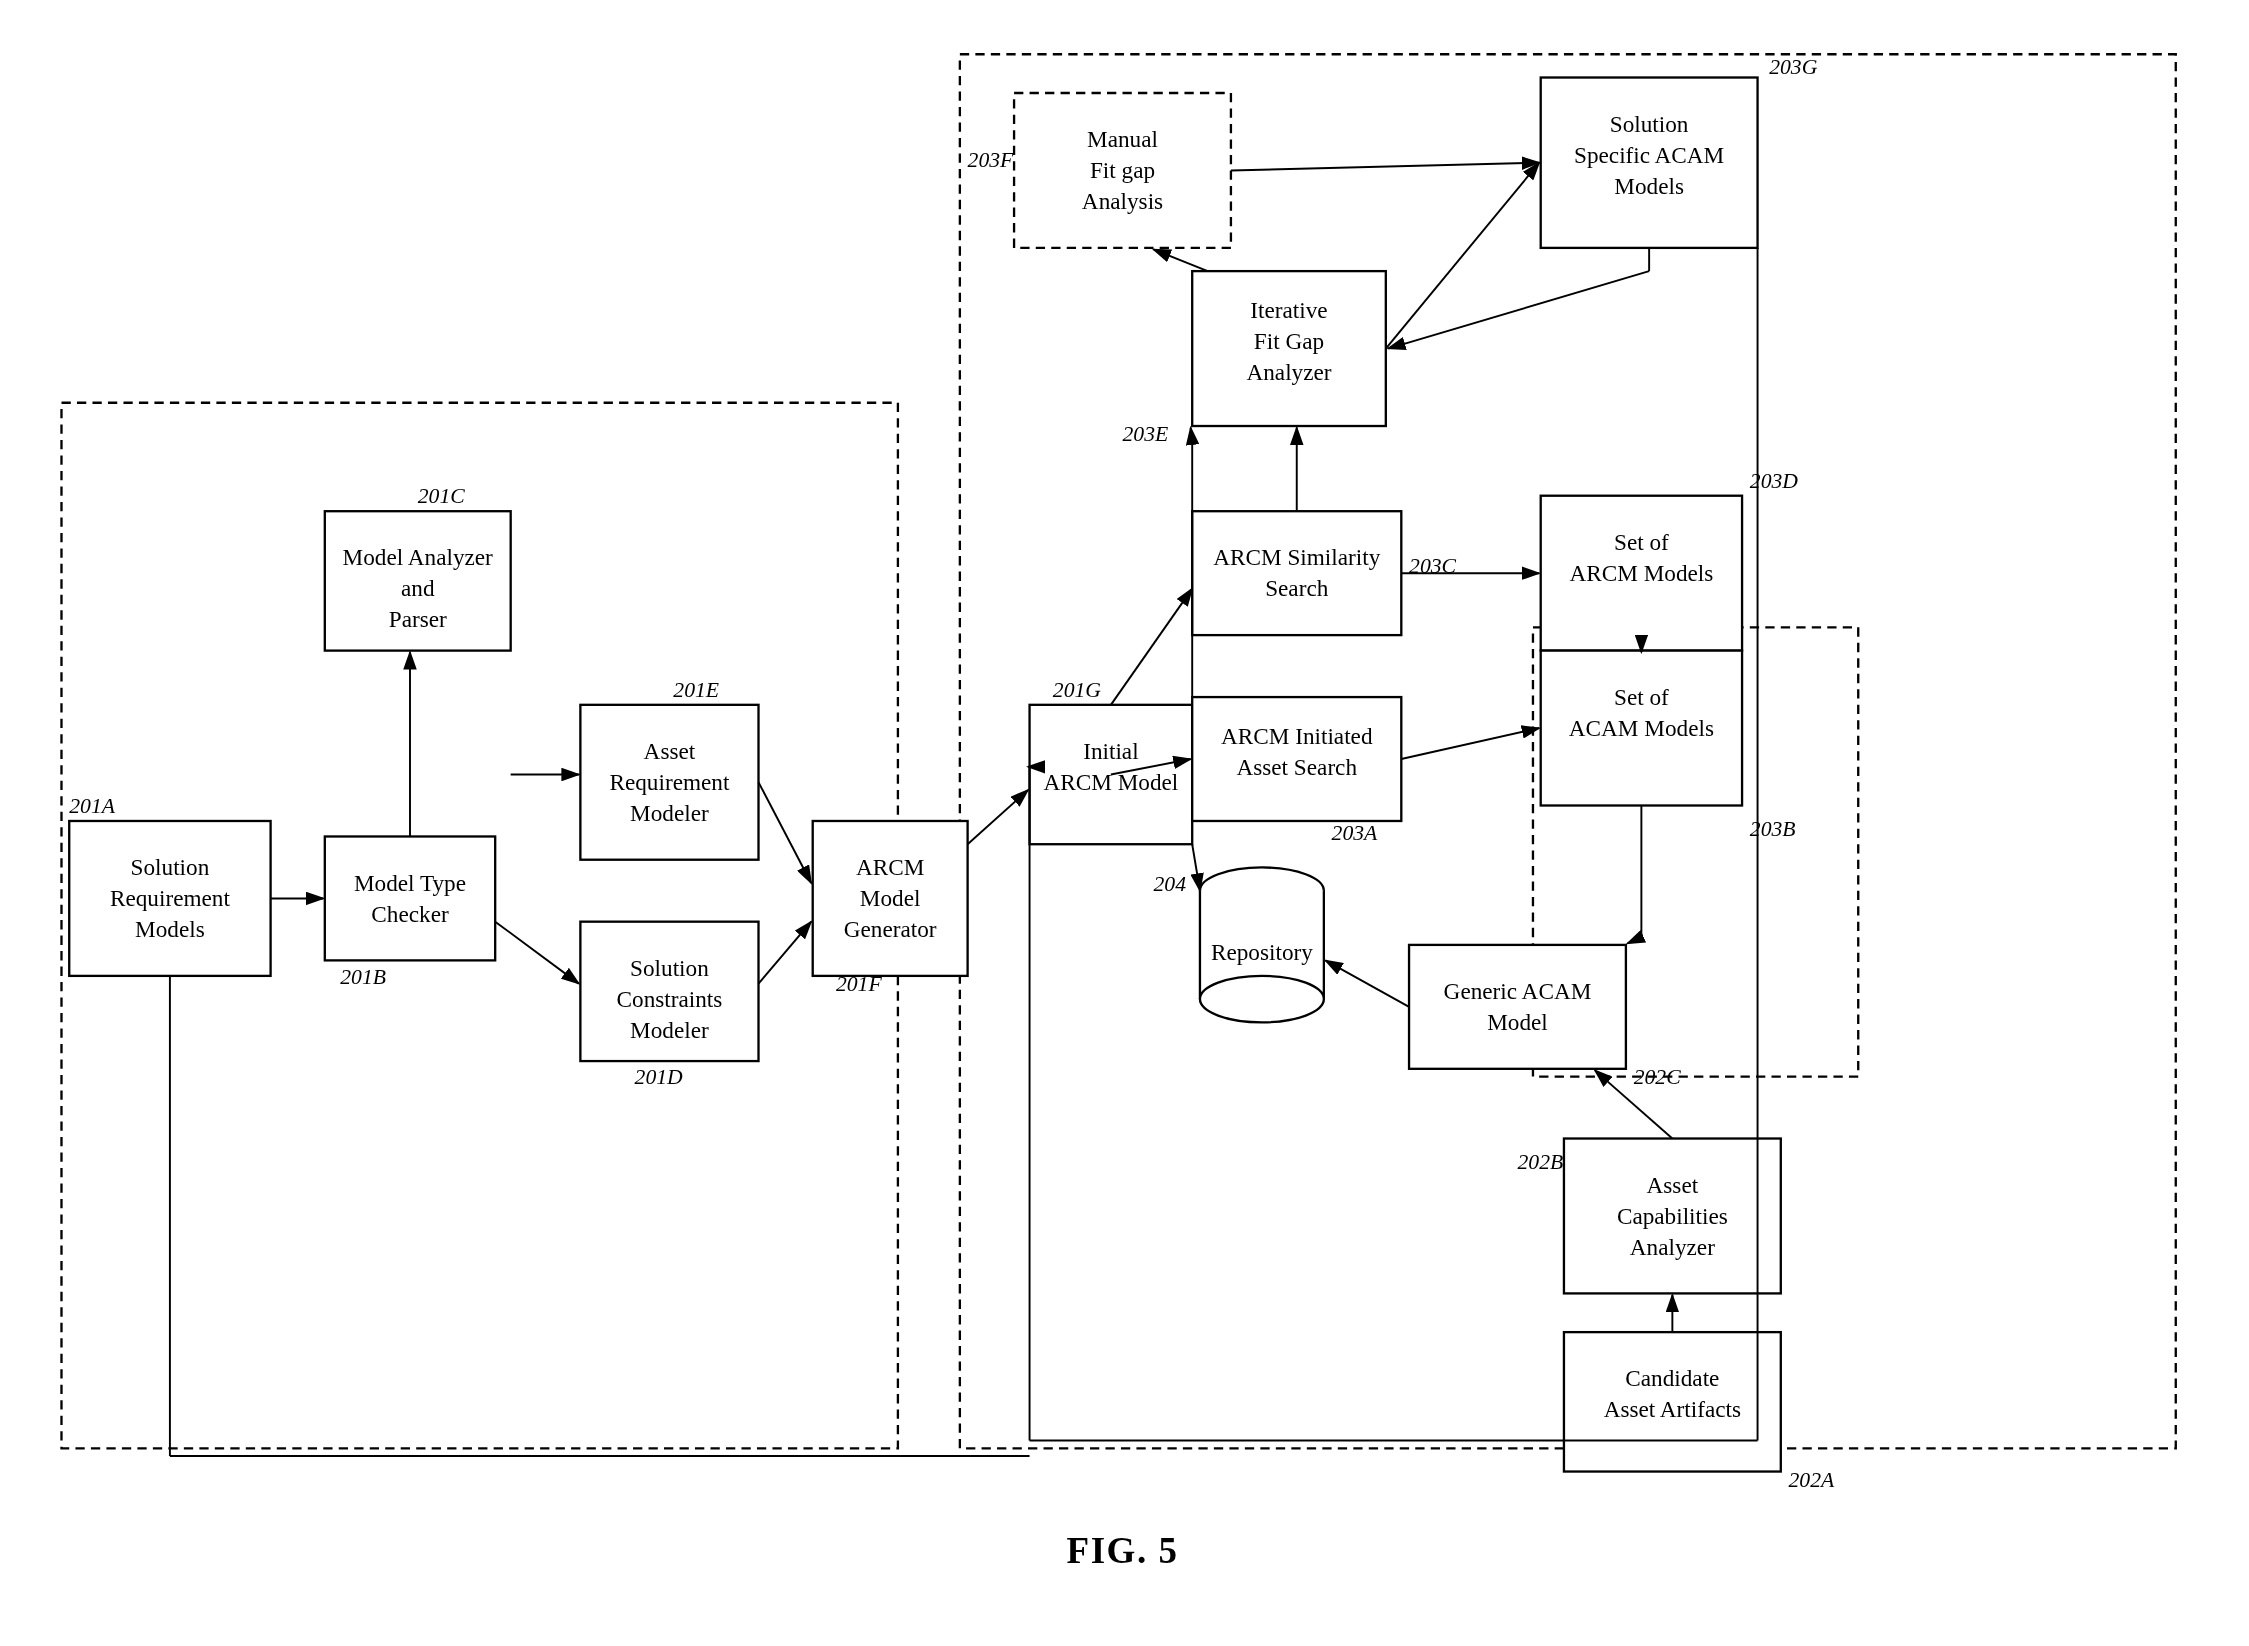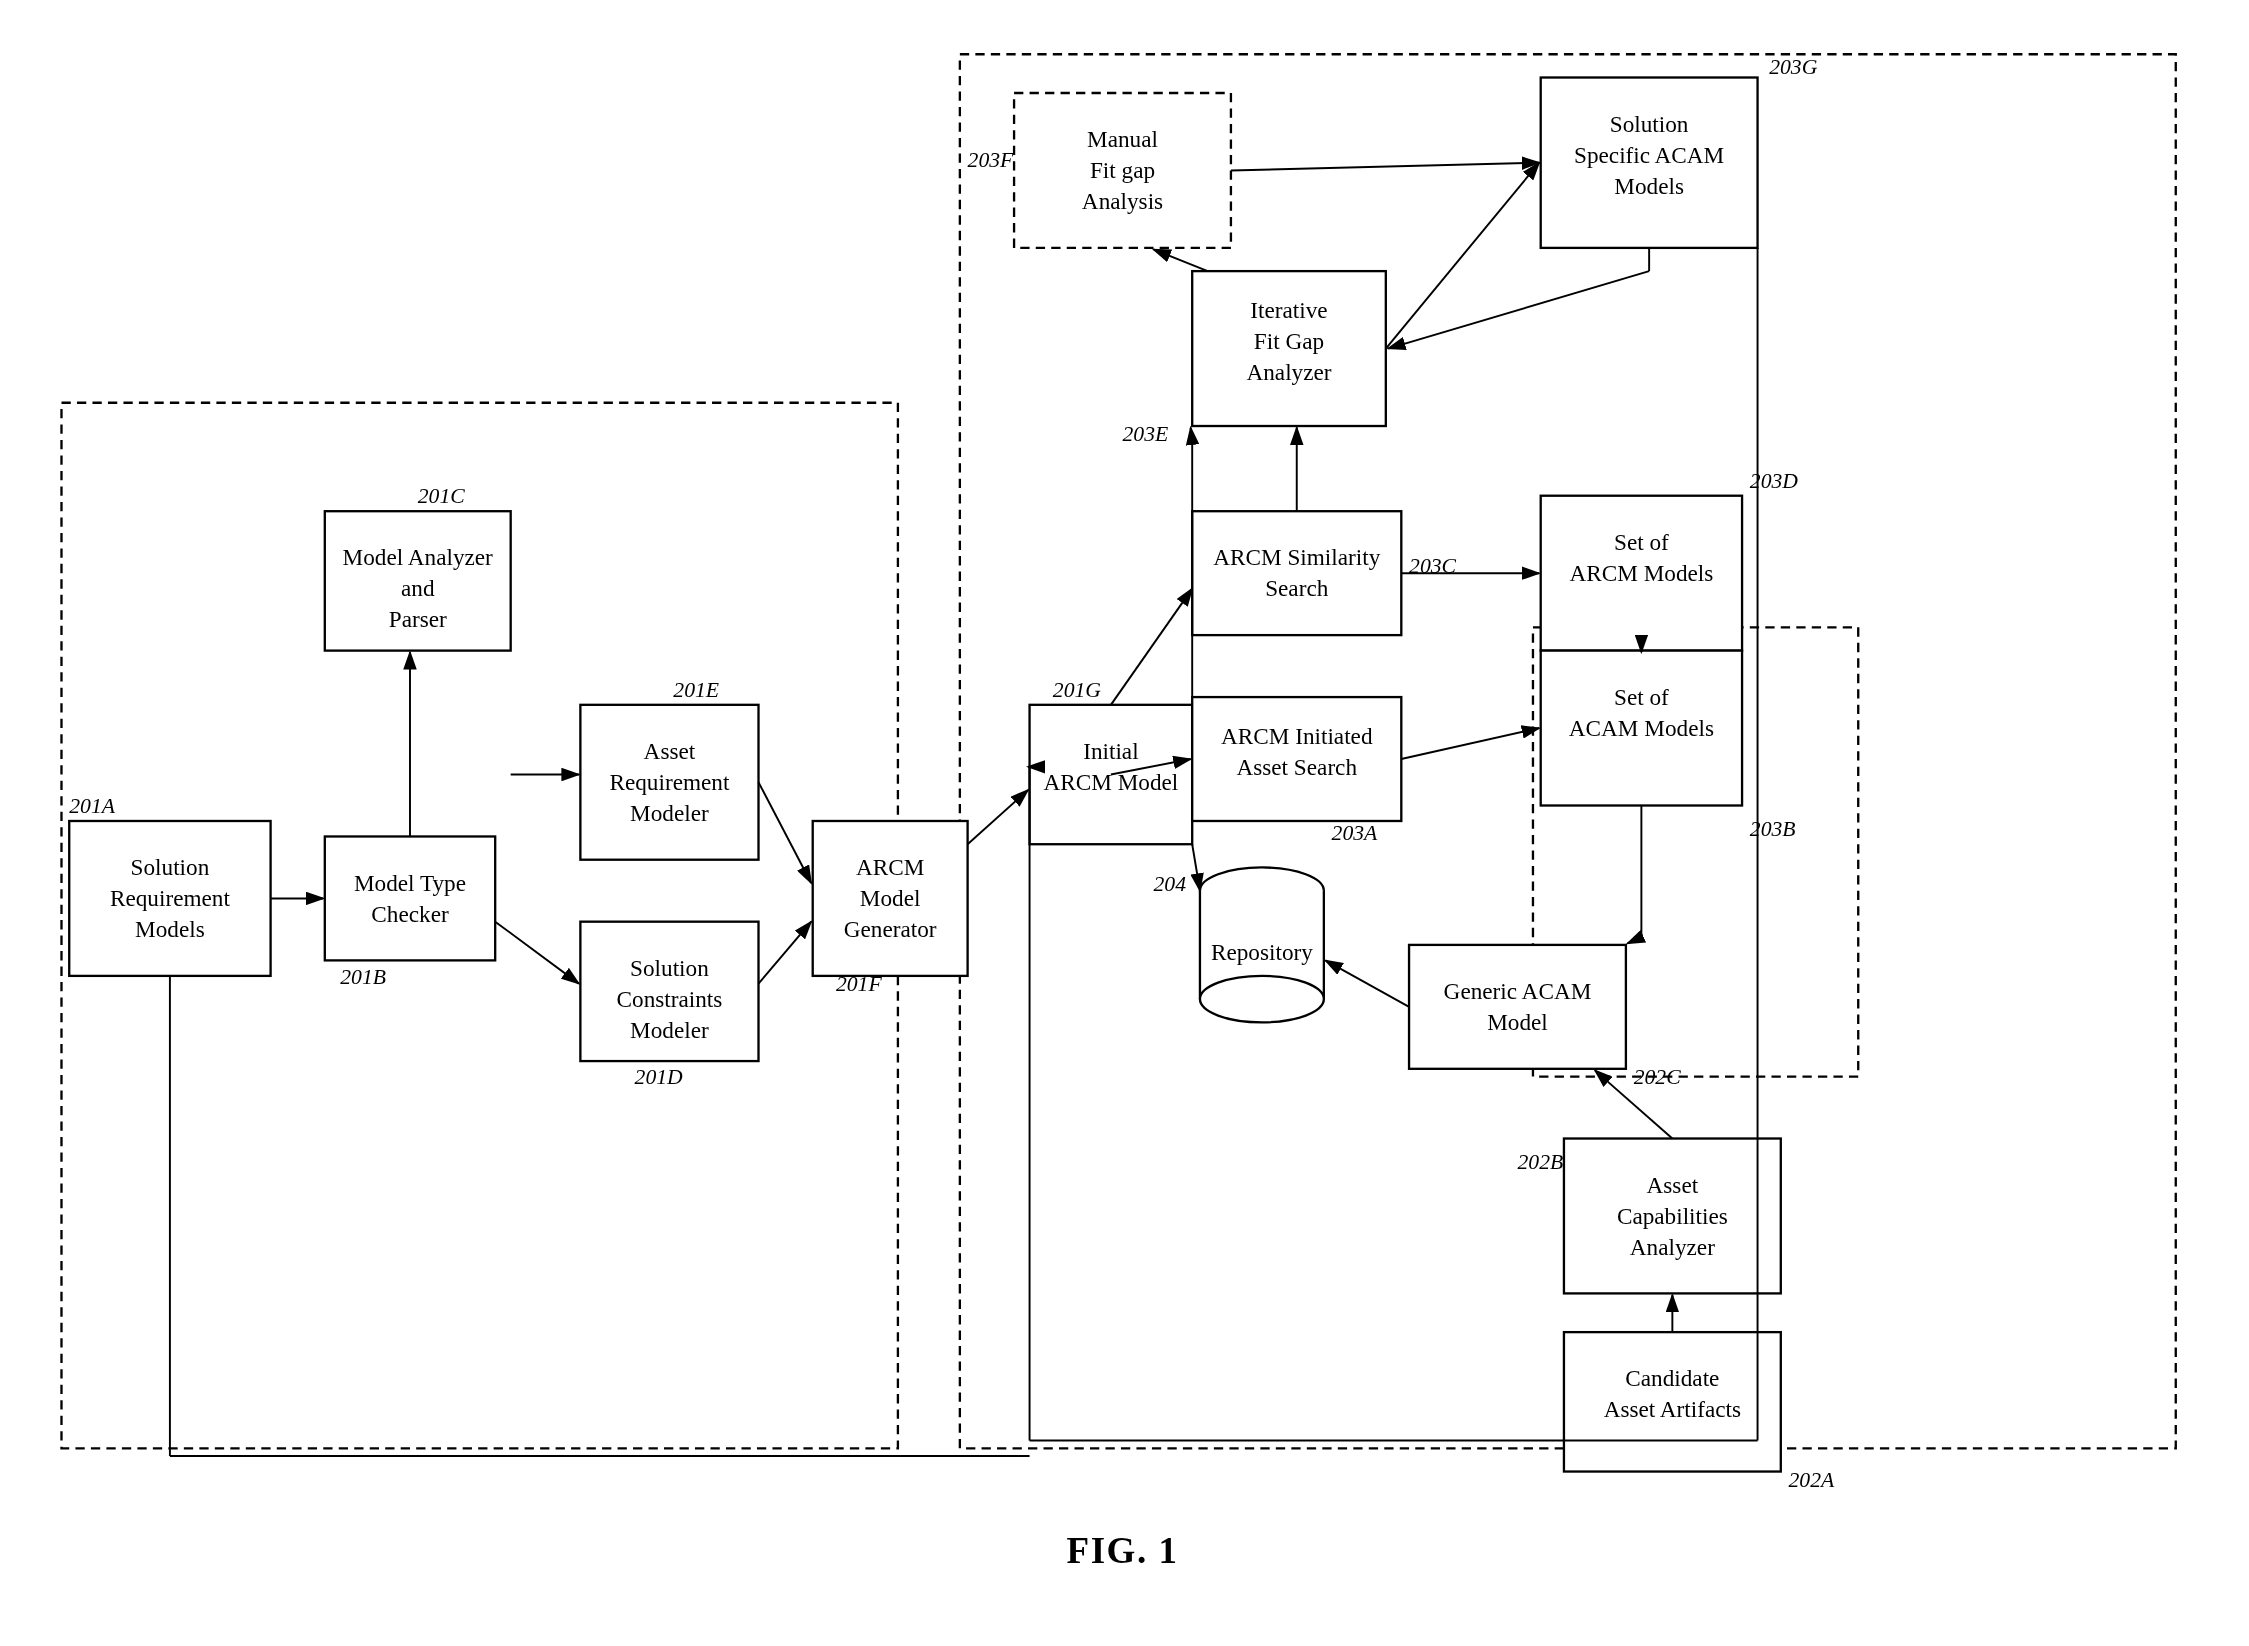--- a/index.html
+++ b/index.html
@@ -227,15 +227,15 @@
     <line x1="160" y1="1220" x2="160" y2="1840" stroke="#000" stroke-width="2.5"></line>
     <line x1="160" y1="1840" x2="1270" y2="1840" stroke="#000" stroke-width="2.5"></line>
 
     <defs>
       <marker id="arrowhead" markerWidth="10" markerHeight="7" refX="9" refY="3.5" orient="auto">
         <polygon points="0 0, 10 3.5, 0 7" fill="#000"></polygon>
       </marker>
     </defs>
   </svg>
 
-  <div class="fig-label" style="position:absolute; bottom:7.7px; left:50%; transform:translateX(-50%); font-size:37px; font-weight:bold;">FIG. 1</div>
+  <div class="fig-label" style="position:absolute; bottom:7.7px; left:50%; transform:translateX(-50%); font-size:37px; font-weight:bold;">FIG. 5</div>
 </div>
 
 
 </body></html>

